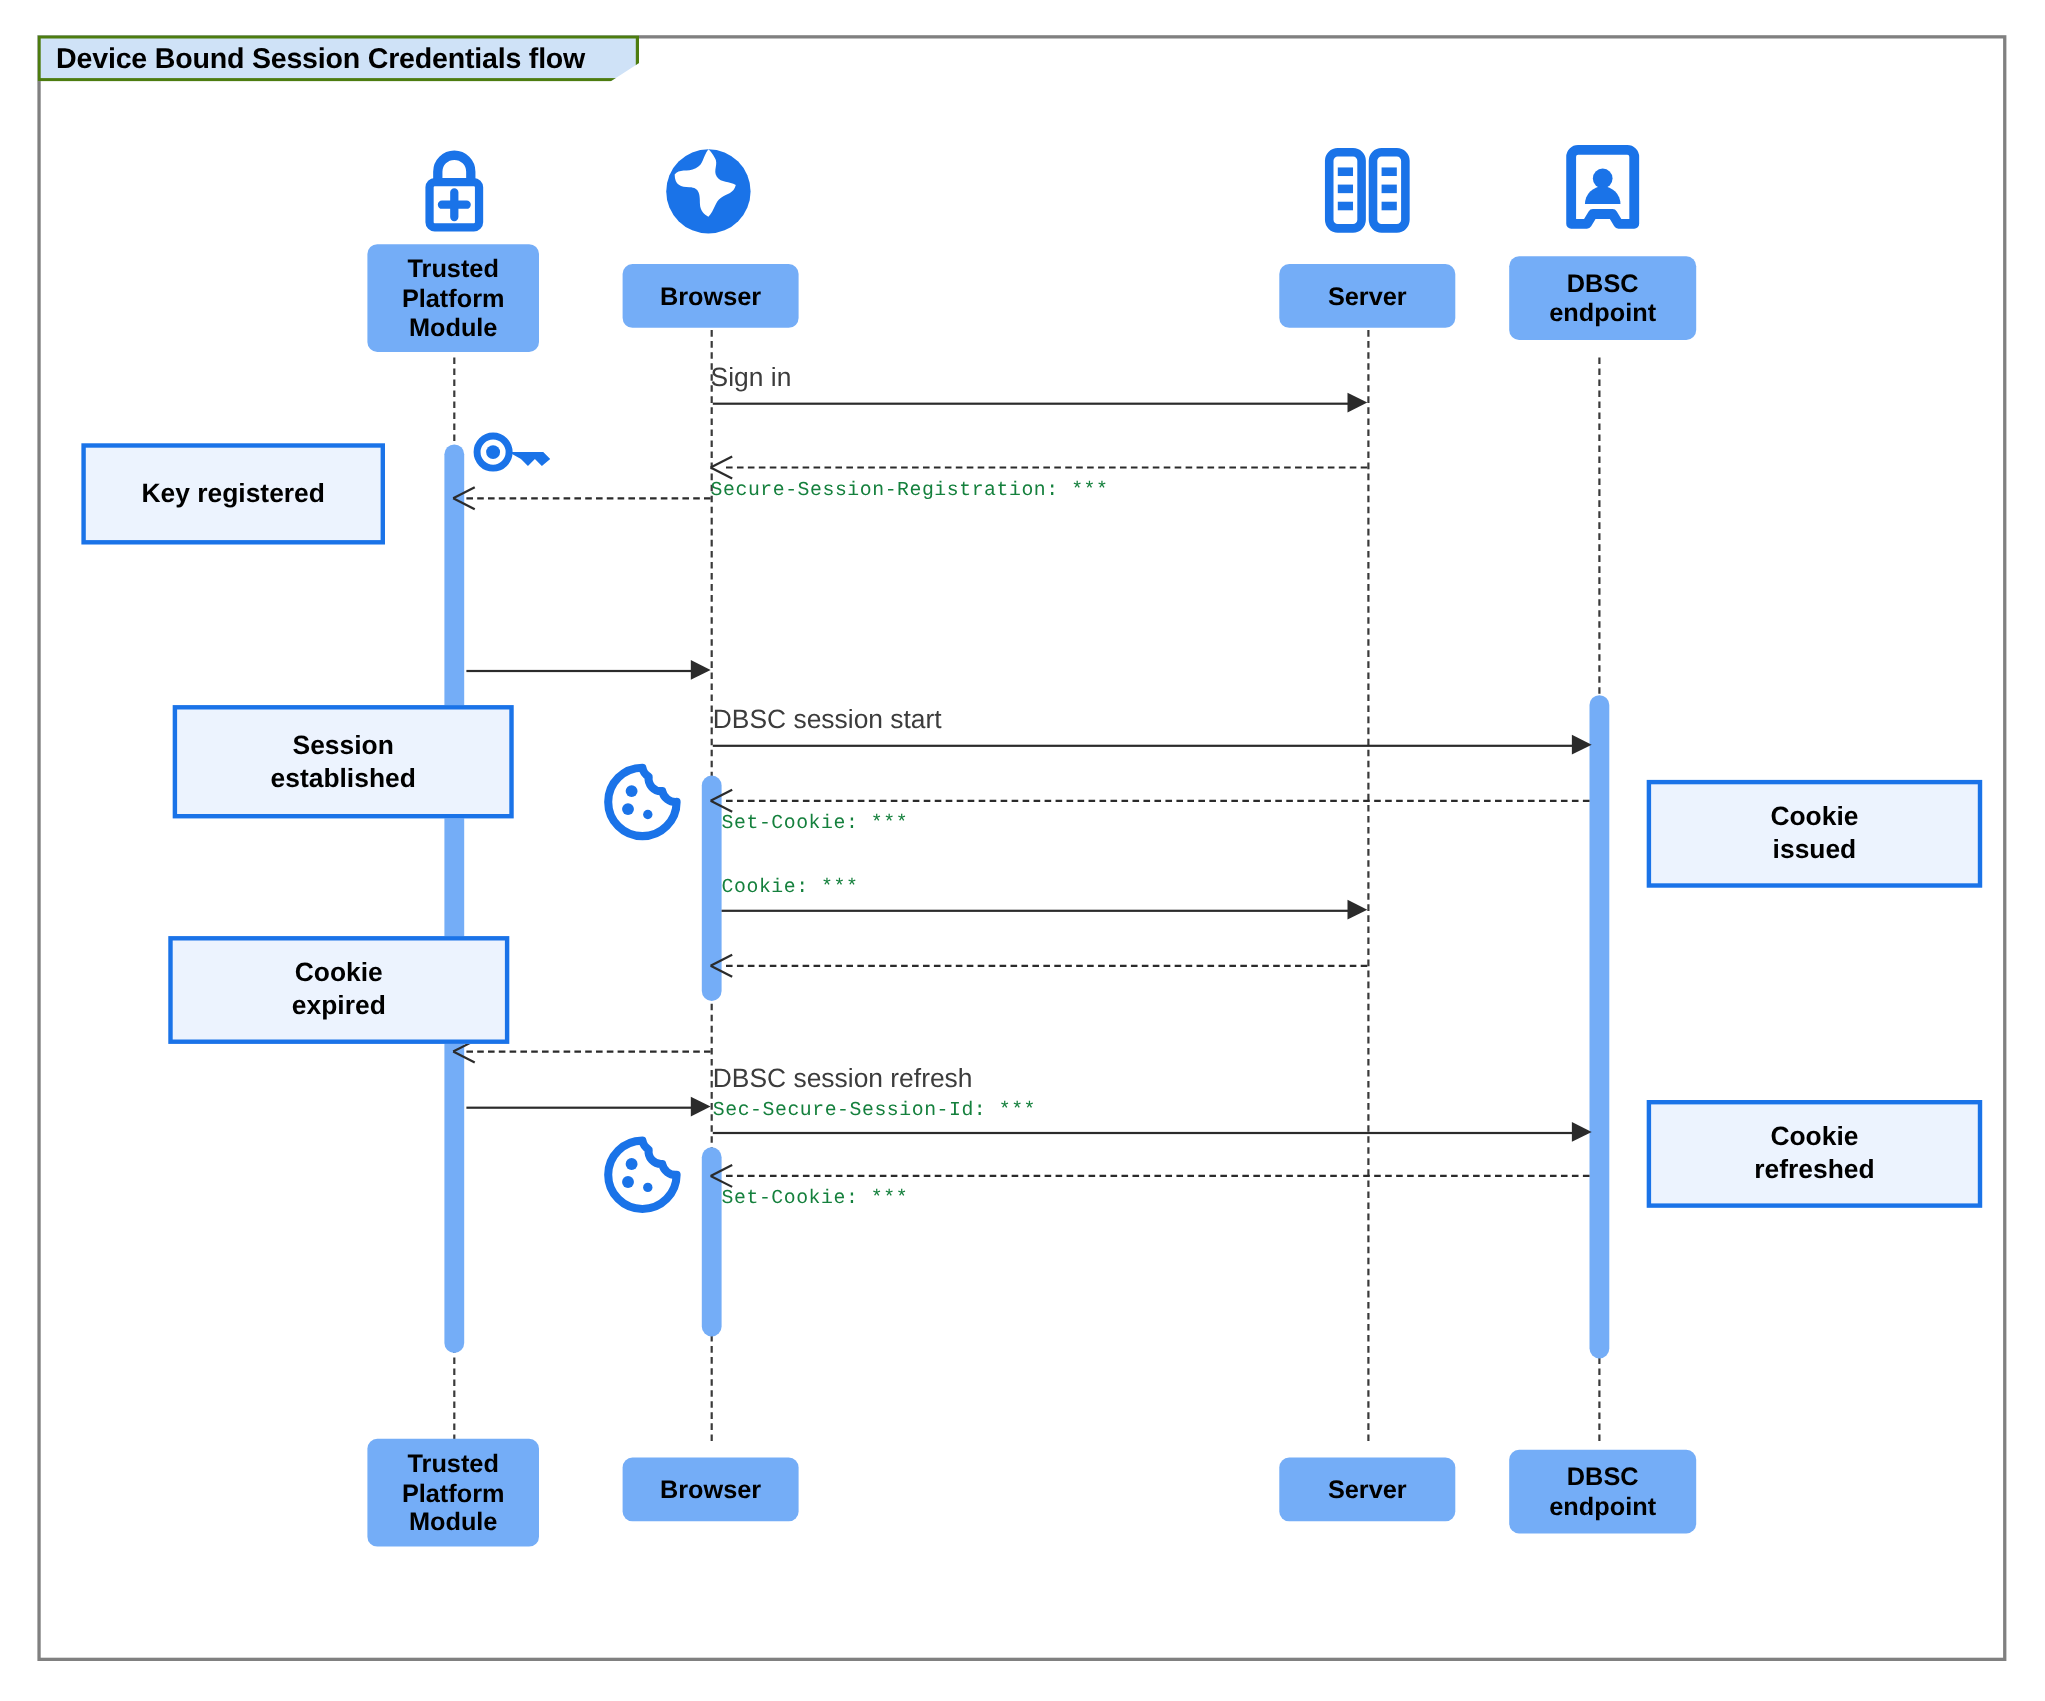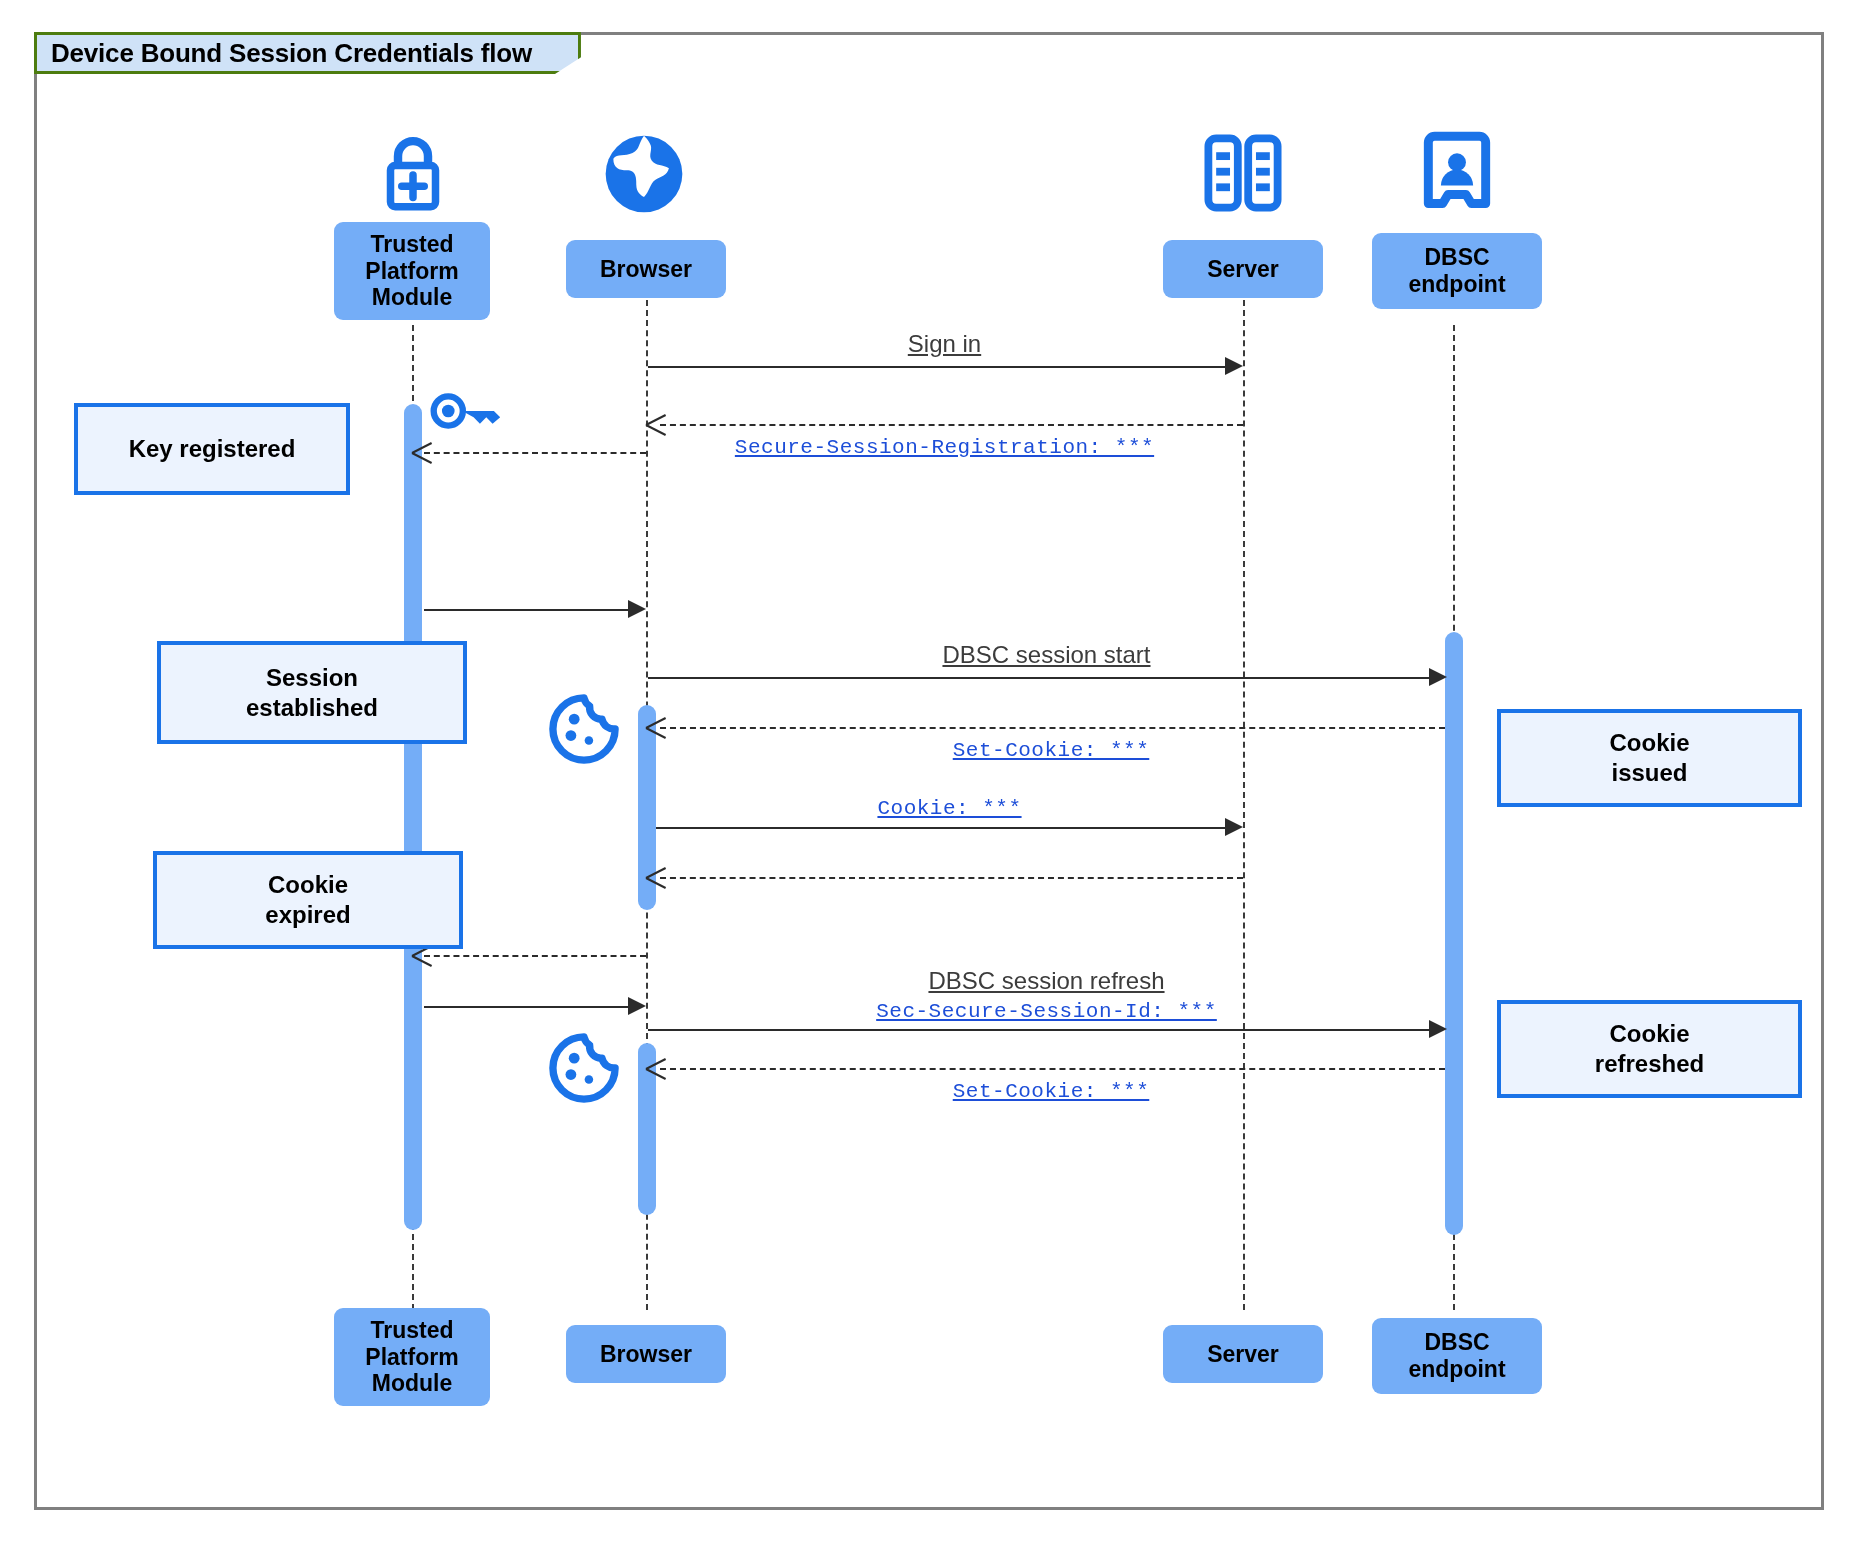--- a/index.html
+++ b/index.html
@@ -119,27 +119,26 @@
     left: 0;
   }
   .arrowhead.open-left::before { top: 10px; transform: rotate(-27deg); transform-origin: left center; }
   .arrowhead.open-left::after  { top: 10px; transform: rotate(27deg);  transform-origin: left center; }
   
   .label {
     position: absolute;
     color: #3c3c3c;
     font-size: 24px;
     white-space: nowrap;
-    text-align: center;
-    text-decoration: underline;
+    text-align: left;
   }
   .label.mono {
     font-family: "Liberation Mono", monospace;
-    color: #1d4ed8;
-    font-size: 21px;
+    color: #15803d;
+    font-size: 18px;
     letter-spacing: 0.5px;
   }
   
   .icon { position: absolute; }
 </style>
 </head>
 <body>
 
 <div id="stage">
 

